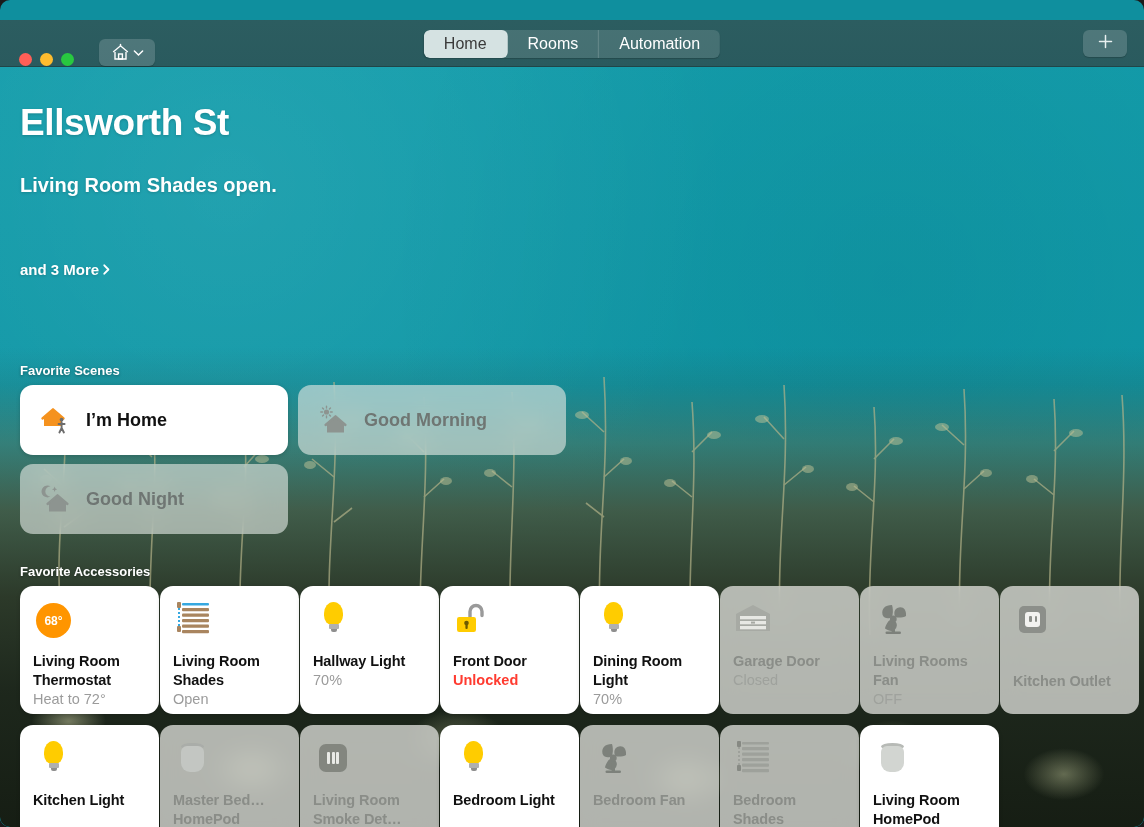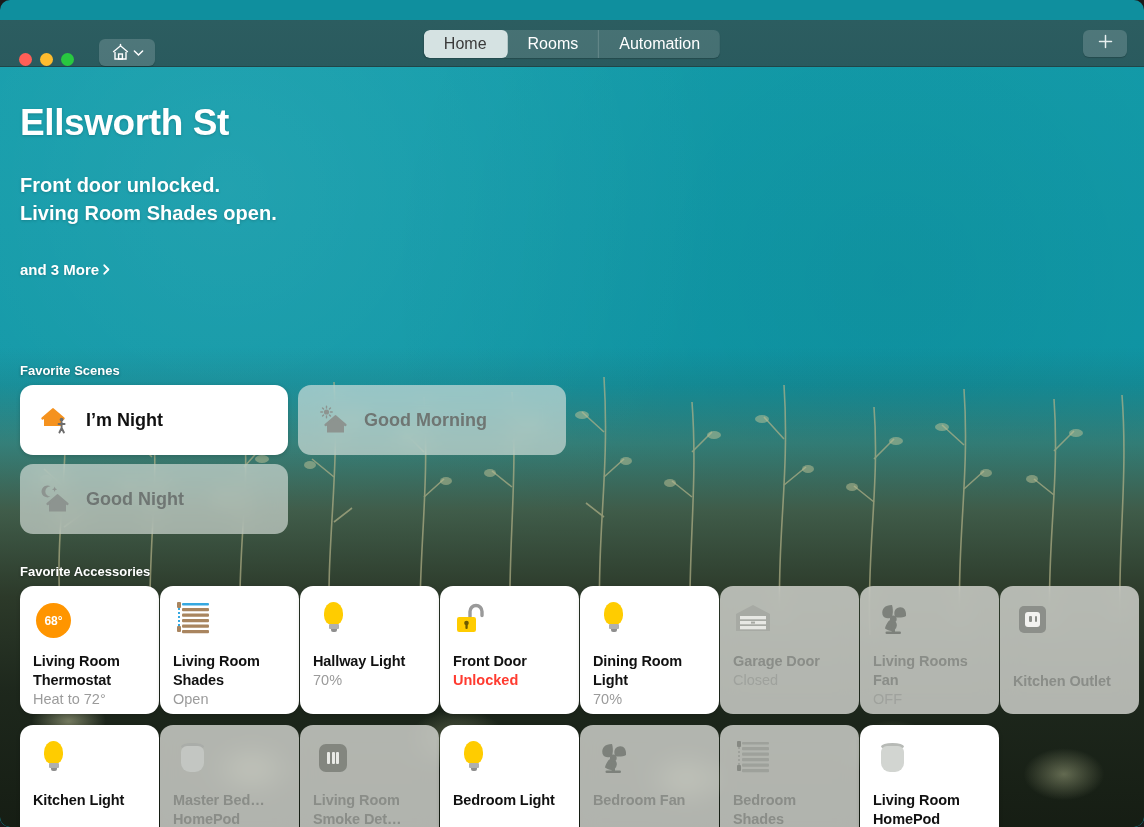--- a/index.html
+++ b/index.html
@@ -348,21 +348,20 @@
         </svg>
       </span>
     </div>
   </div>
 
   <div class="content">
 
     <div class="house-title">Ellsworth St</div>
 
     <div class="status">
-      <div>Front door unlocked.</div>
       <div>Living Room Shades open.</div>
     </div>
 
     <div class="more">
       <span>and 3 More</span>
       <span>
         <svg width="7" height="11" viewBox="0 0 7 11" fill="none" stroke="#ffffff" stroke-width="1.9" stroke-linecap="round" stroke-linejoin="round">
           <path d="M1.3 1.3 L5.4 5.5 L1.3 9.7"></path>
         </svg>
       </span>
@@ -376,21 +375,21 @@
         <span class="sc-icon">
           <svg width="32" height="32" viewBox="0 0 32 32">
             <path d="M4 14 L13 6 L22 14 L22 22 L4 22 Z" fill="#f5921e"></path>
             <path d="M2.5 14.5 L13 5.3 L23.5 14.5" fill="none" stroke="#f5921e" stroke-width="2.4" stroke-linecap="round" stroke-linejoin="round"></path>
             <g fill="#6d6d6d">
               <circle cx="21.6" cy="15.6" r="1.9"></circle>
               <path d="M21.6 18 L21.6 24 M21.6 24 L19.4 28.5 M21.6 24 L23.9 28.5 M18.6 20 L24.6 20" stroke="#6d6d6d" stroke-width="1.9" stroke-linecap="round" fill="none"></path>
             </g>
           </svg>
         </span>
-        <span class="scene-name">I’m Night</span>
+        <span class="scene-name">I’m Home</span>
       </div>
 
       <div class="scene off scene-1">
         <span class="sc-icon">
           <svg width="32" height="32" viewBox="0 0 32 32">
             <g stroke="#8d9490" stroke-width="1.4" stroke-linecap="round">
               <circle cx="8.5" cy="8" r="2.6" fill="#8d9490" stroke="none"></circle>
               <path d="M8.5 2.3 L8.5 4 M8.5 12 L8.5 13.7 M2.8 8 L4.5 8 M12.5 8 L14.2 8
                        M4.5 4 L5.6 5.1 M11.4 10.9 L12.5 12 M12.5 4 L11.4 5.1 M5.6 10.9 L4.5 12"></path>
             </g>

